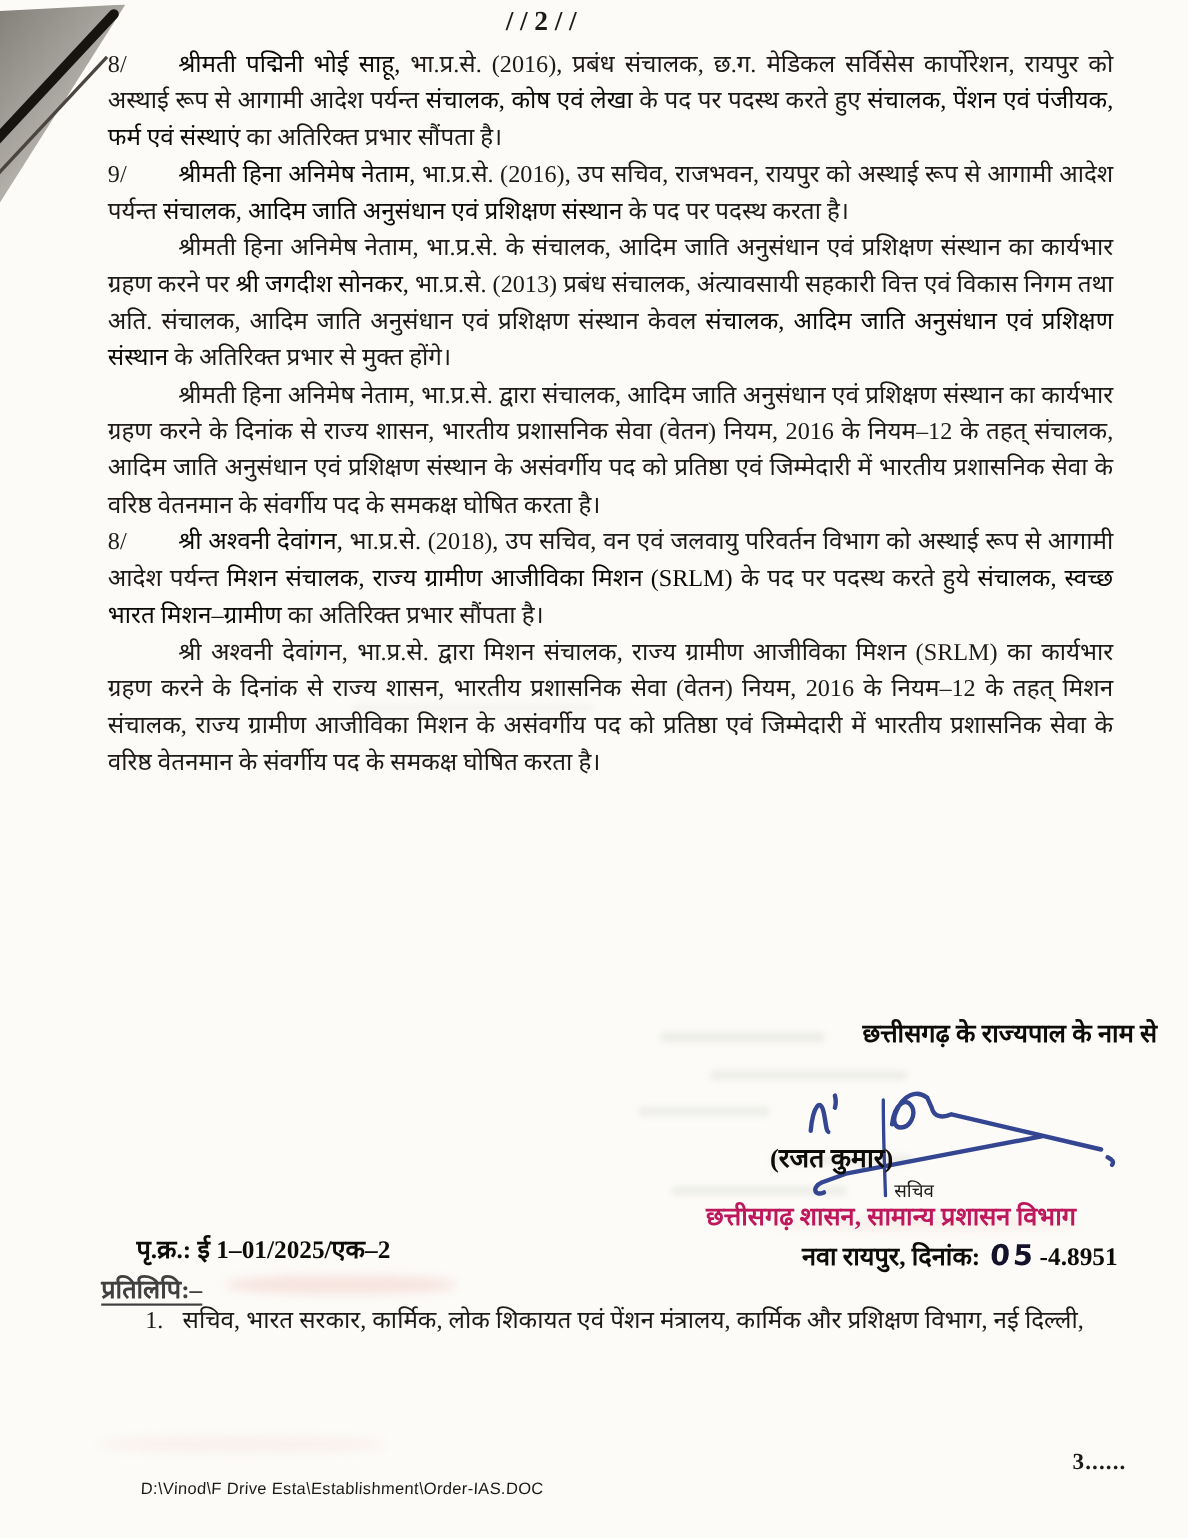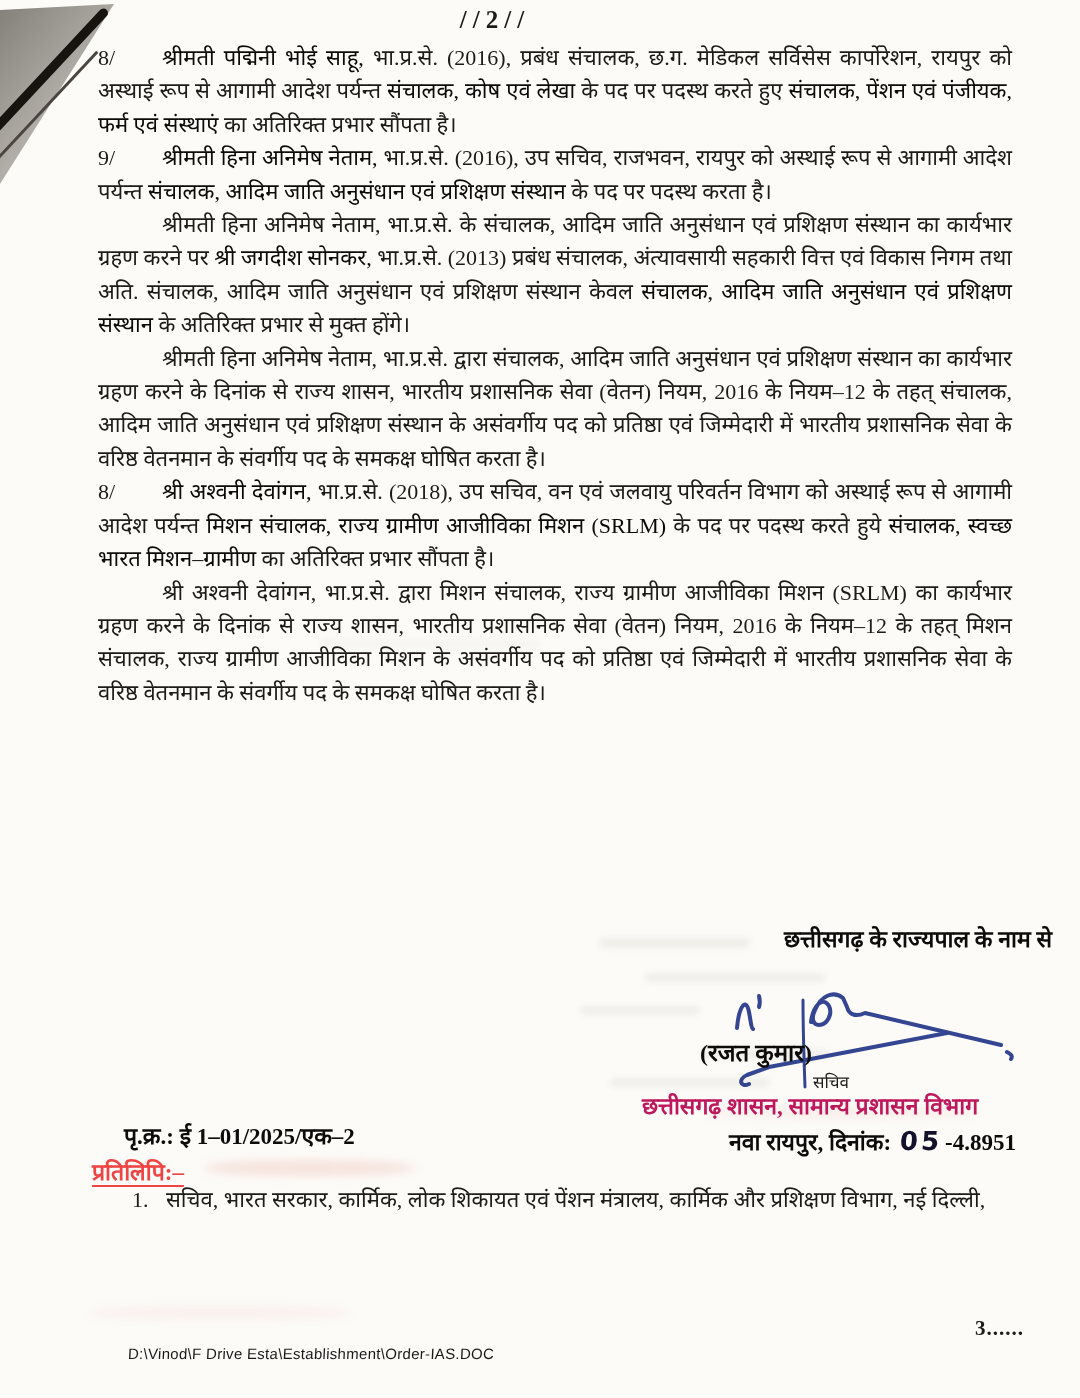--- a/index.html
+++ b/index.html
@@ -36,21 +36,21 @@
   .sig-name{position:absolute;top:1035px;left:700px;width:262px;text-align:left;
     font-size:24px;font-weight:bold;color:#0e0c0a;}
   .sig-title{position:absolute;top:1070px;left:700px;width:262px;text-align:center;font-size:17px;}
   .sig-dept{position:absolute;top:1089px;left:600px;width:420px;text-align:center;
     font-size:23px;font-weight:bold;color:#be185d;}
   .sig-date{position:absolute;top:1125px;left:620px;width:396px;text-align:right;
     font-size:23px;font-weight:bold;color:#0e0c0a;}
   .hand{font-family:"DejaVu Sans",sans-serif;font-size:26px;font-weight:600;
     letter-spacing:3px;color:#14122a;display:inline-block;transform:skewX(-4deg);padding:0 3px;}
   .ref-no{position:absolute;top:1119px;left:92px;font-size:23px;font-weight:bold;color:#0e0c0a;margin-left:32px;}
-  .copy-label{position:absolute;top:1155px;left:92px;font-size:23px;font-weight:bold;color:#ef4444;
+  .copy-label{position:absolute;top:1155px;left:92px;font-size:23px;font-weight:bold;color:#404040;
     text-decoration:underline;text-underline-offset:5px;text-decoration-thickness:2px;}
   .copies{position:absolute;top:1181px;left:108px;width:902px;font-size:22px;line-height:37px;}
   .copy-item{padding-left:34px;margin-bottom:9px;text-align:justify;margin-left:24px;}
   .lnum{display:inline-block;width:34px;margin-left:-34px;}
   .file-path{position:absolute;left:128px;top:1345px;font-size:15px;letter-spacing:.3px;
     font-family:"Liberation Sans","DejaVu Sans",sans-serif;color:#1b1918;transform:skewX(-3deg);}
   .next-page{position:absolute;left:975px;top:1316px;font-size:21px;font-weight:bold;letter-spacing:1px;}
 </style>
 </head>
 <body>

